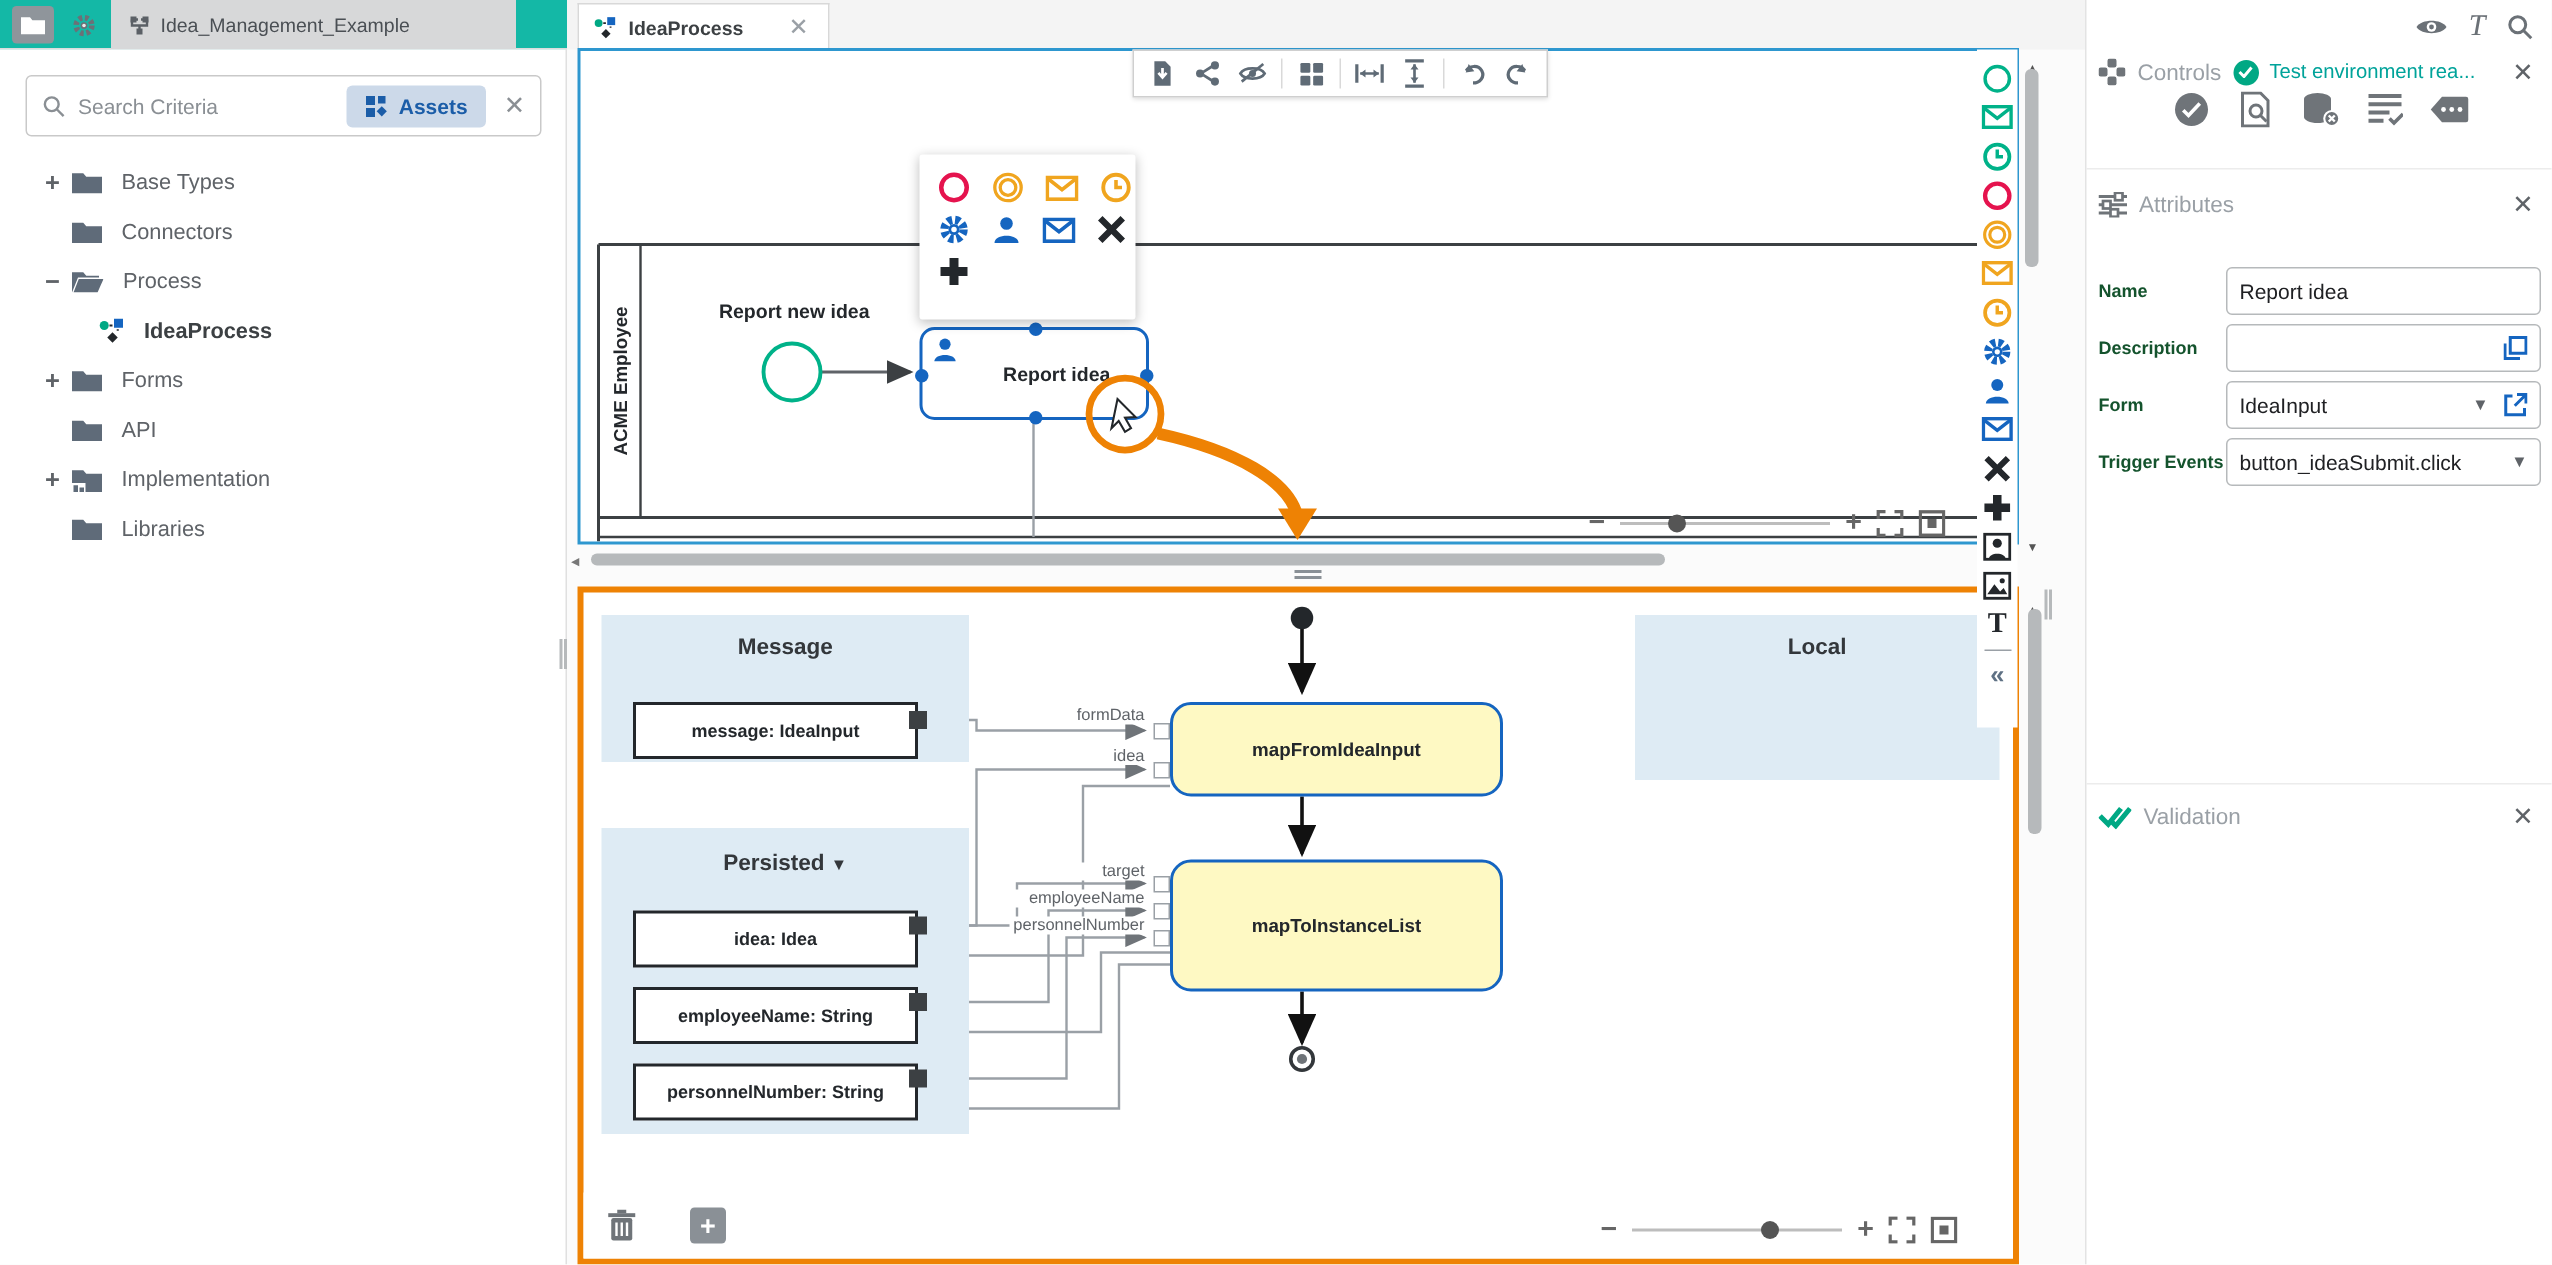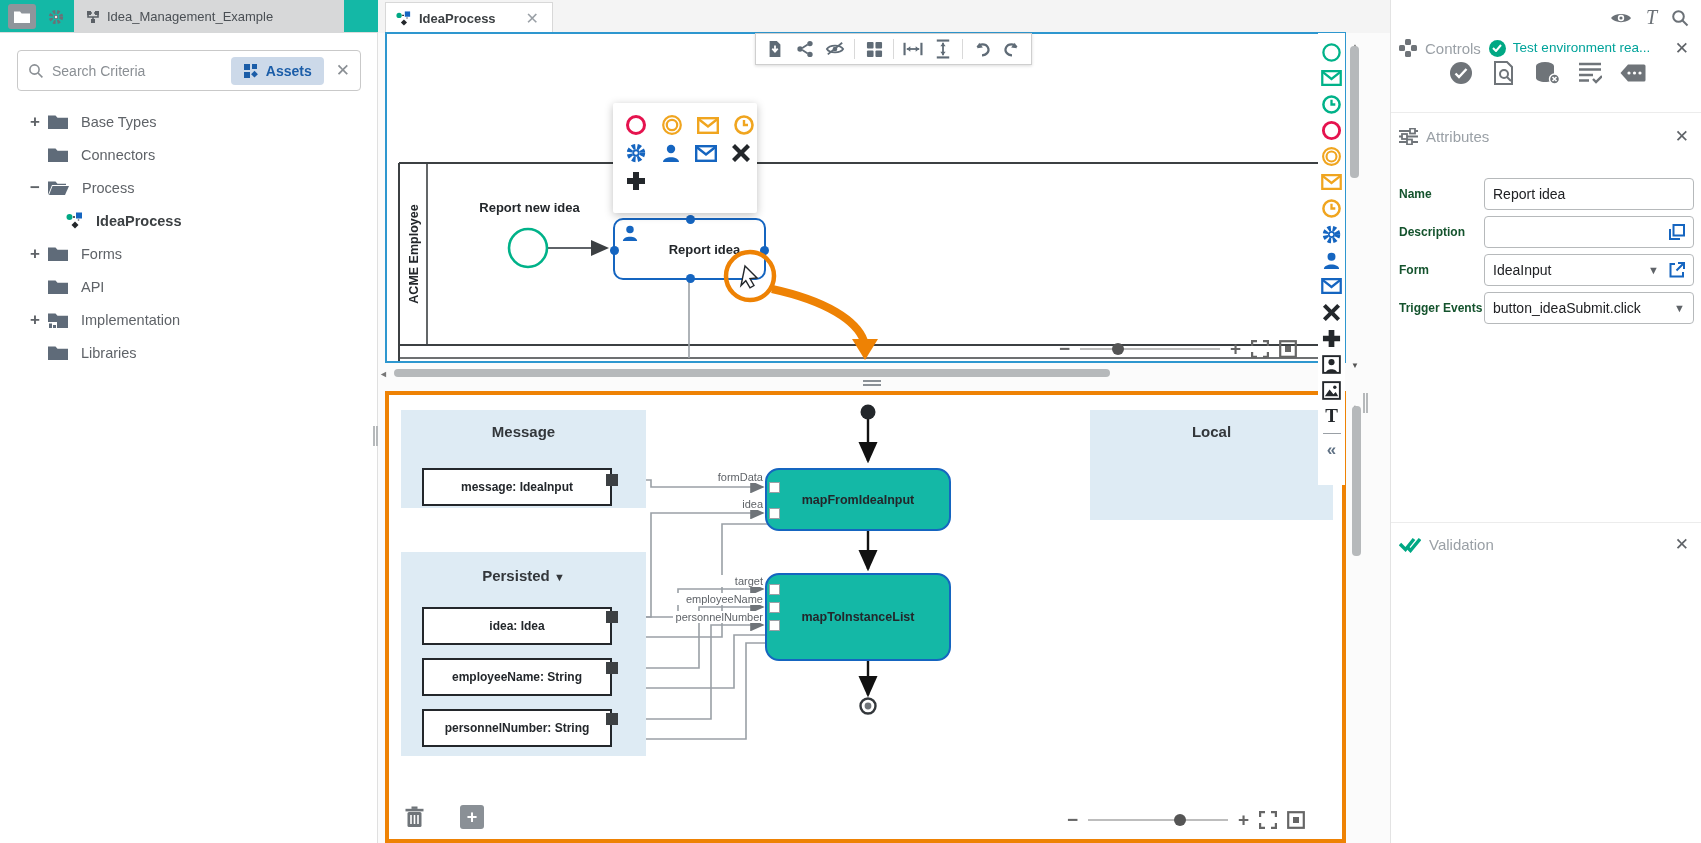--- a/index.html
+++ b/index.html
@@ -53,21 +53,21 @@
   .zoomctl { position:absolute; display:flex; align-items:center; gap:10px; }
   .ztrack { position:relative; width:140px; height:2px; background:#bdbdbd; }
   .zdot { position:absolute; top:-5px; width:12px; height:12px; border-radius:50%; background:#555; }
   .zchar { color:#666; font-size:19px; font-weight:bold; line-height:1; cursor:pointer; }
 
   
   .sect { position:absolute; background:#deebf4; }
   .sect-title { position:absolute; left:0; right:0; text-align:center; font-size:15px; font-weight:bold; color:#33373b; }
   .databox { position:absolute; left:33px; width:190px; height:38px; border:2.5px solid #23272b; background:#fff; display:flex; align-items:center; justify-content:center; font-size:12px; font-weight:bold; color:#23272b; }
   .port-sq { position:absolute; width:12px; height:12px; background:#3c4043; }
-  .mapnode { position:absolute; left:376px; width:186px; border:2.5px solid #1565c0; border-radius:14px; background:#14b8a6; display:flex; align-items:center; justify-content:center; font-size:12.5px; font-weight:bold; color:#23272b; }
+  .mapnode { position:absolute; left:391px; width:222px; border:2.5px solid #1565c0; border-radius:14px; background:#fef9c3; display:flex; align-items:center; justify-content:center; font-size:12.5px; font-weight:bold; color:#23272b; }
   .inport { position:absolute; width:11px; height:11px; background:#fff; border:1.5px solid #9aa0a6; }
   .plabel { position:absolute; width:92px; text-align:right; font-size:11px; color:#5f6368; background:#fff; padding:0 2px; }
 
   #c2-footer { position:absolute; left:0; right:0; bottom:0; height:44px; background:#fff; display:flex; align-items:center; }
   #onexit-tab { position:relative; margin-left:40px; width:165px; height:100%; display:flex; align-items:center; font-size:12px; font-weight:bold; color:#23272b; padding-left:8px; cursor:pointer; }
   #onexit-tab .underline { position:absolute; left:0; bottom:4px; width:165px; height:3px; background:#2196d3; }
   #add-tab-btn { width:24px; height:24px; background:#8a9096; border-radius:3px; color:#fff; font-size:18px; font-weight:bold; display:flex; align-items:center; justify-content:center; margin-left:36px; cursor:pointer; }
 
   
   #vtoolbar { left:1318px; top:33px; width:27px; height:452px; background:#fff; z-index:30; display:flex; flex-direction:column; align-items:center; padding-top:6px; }

